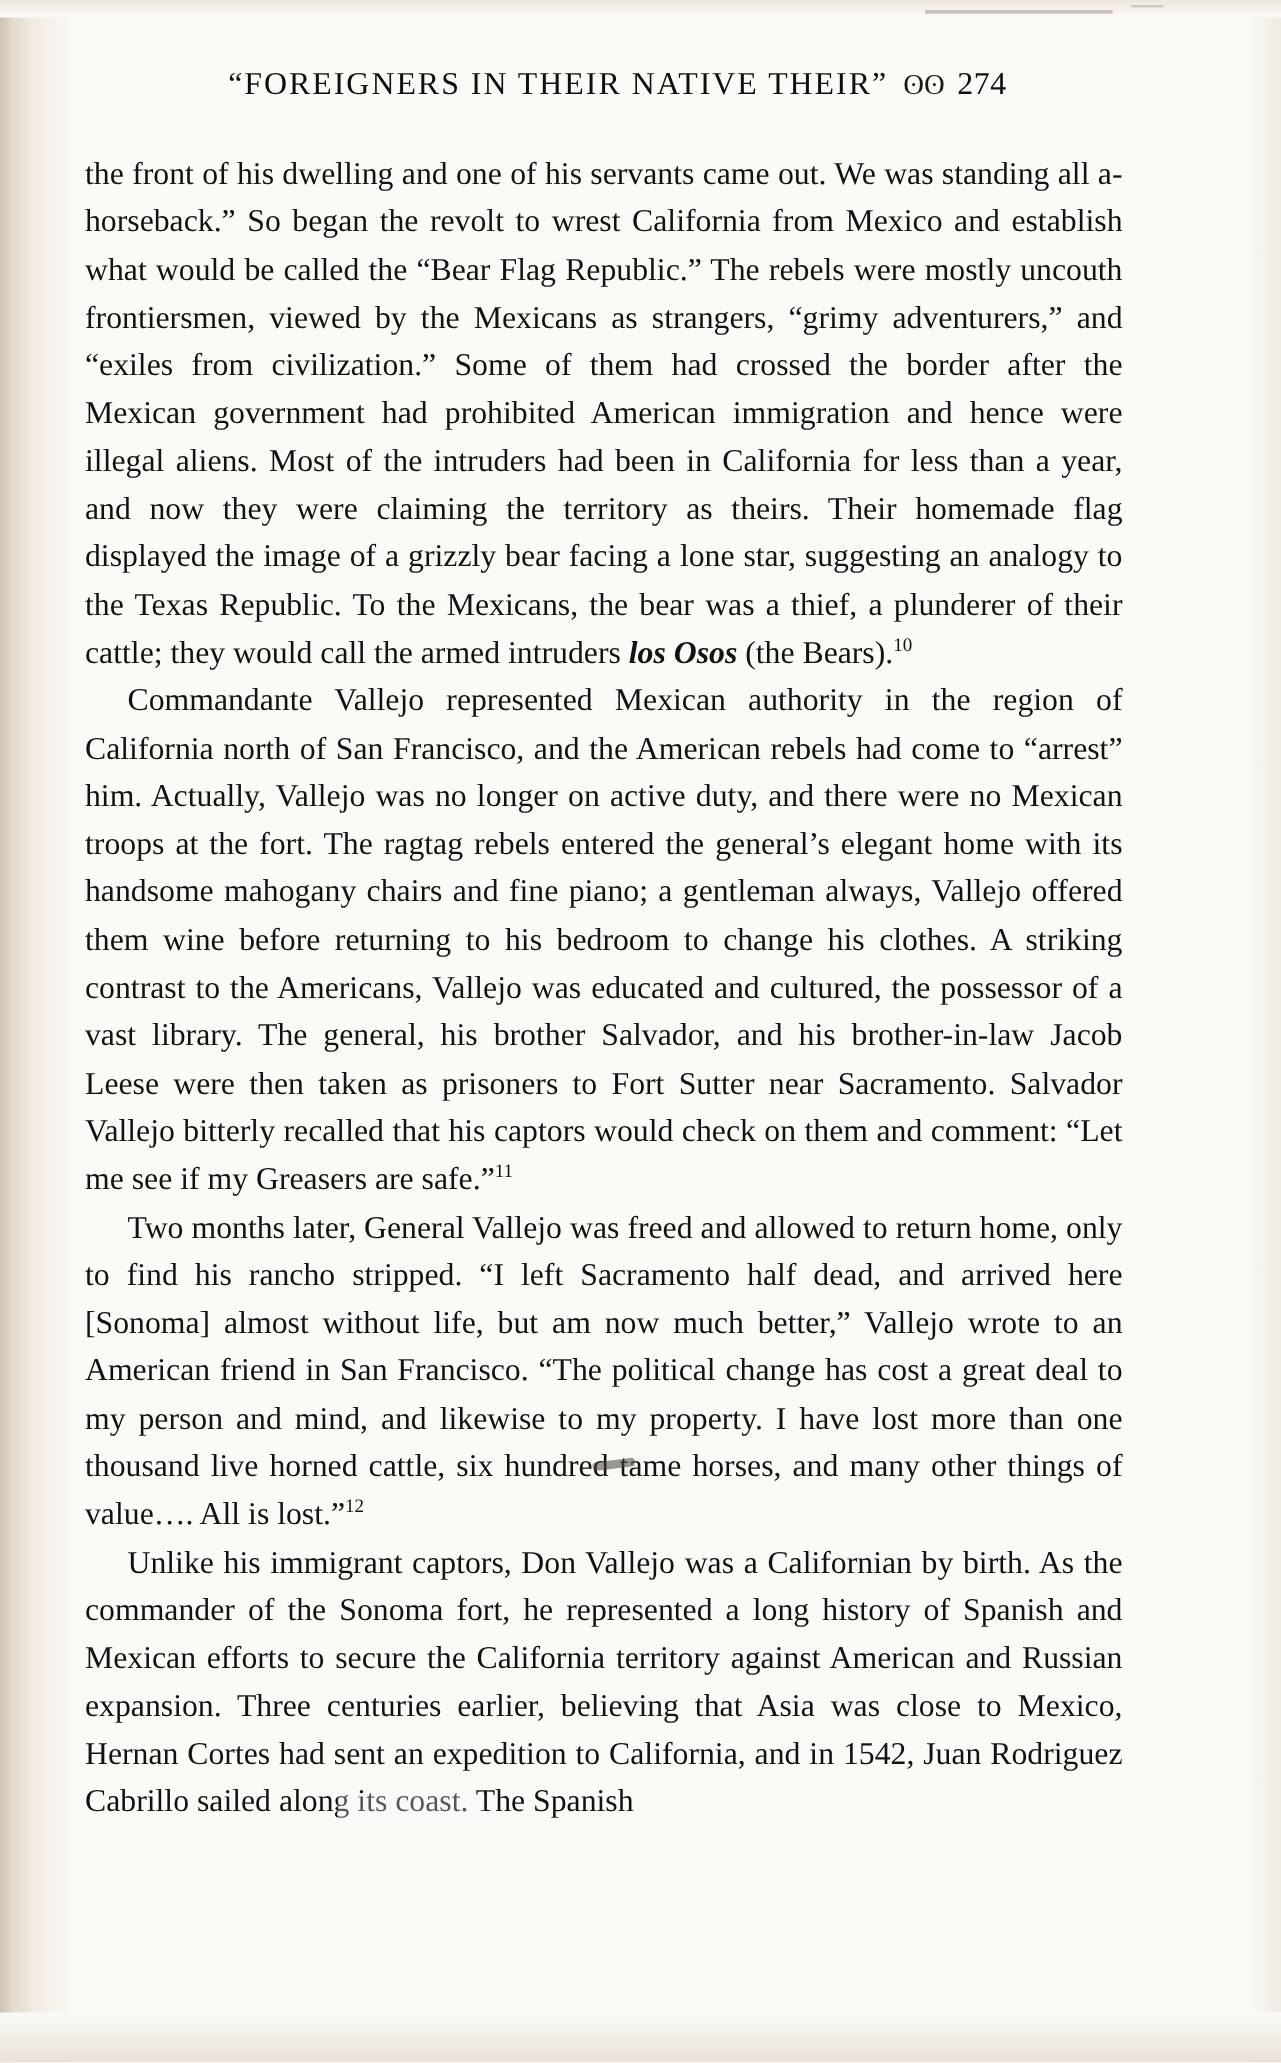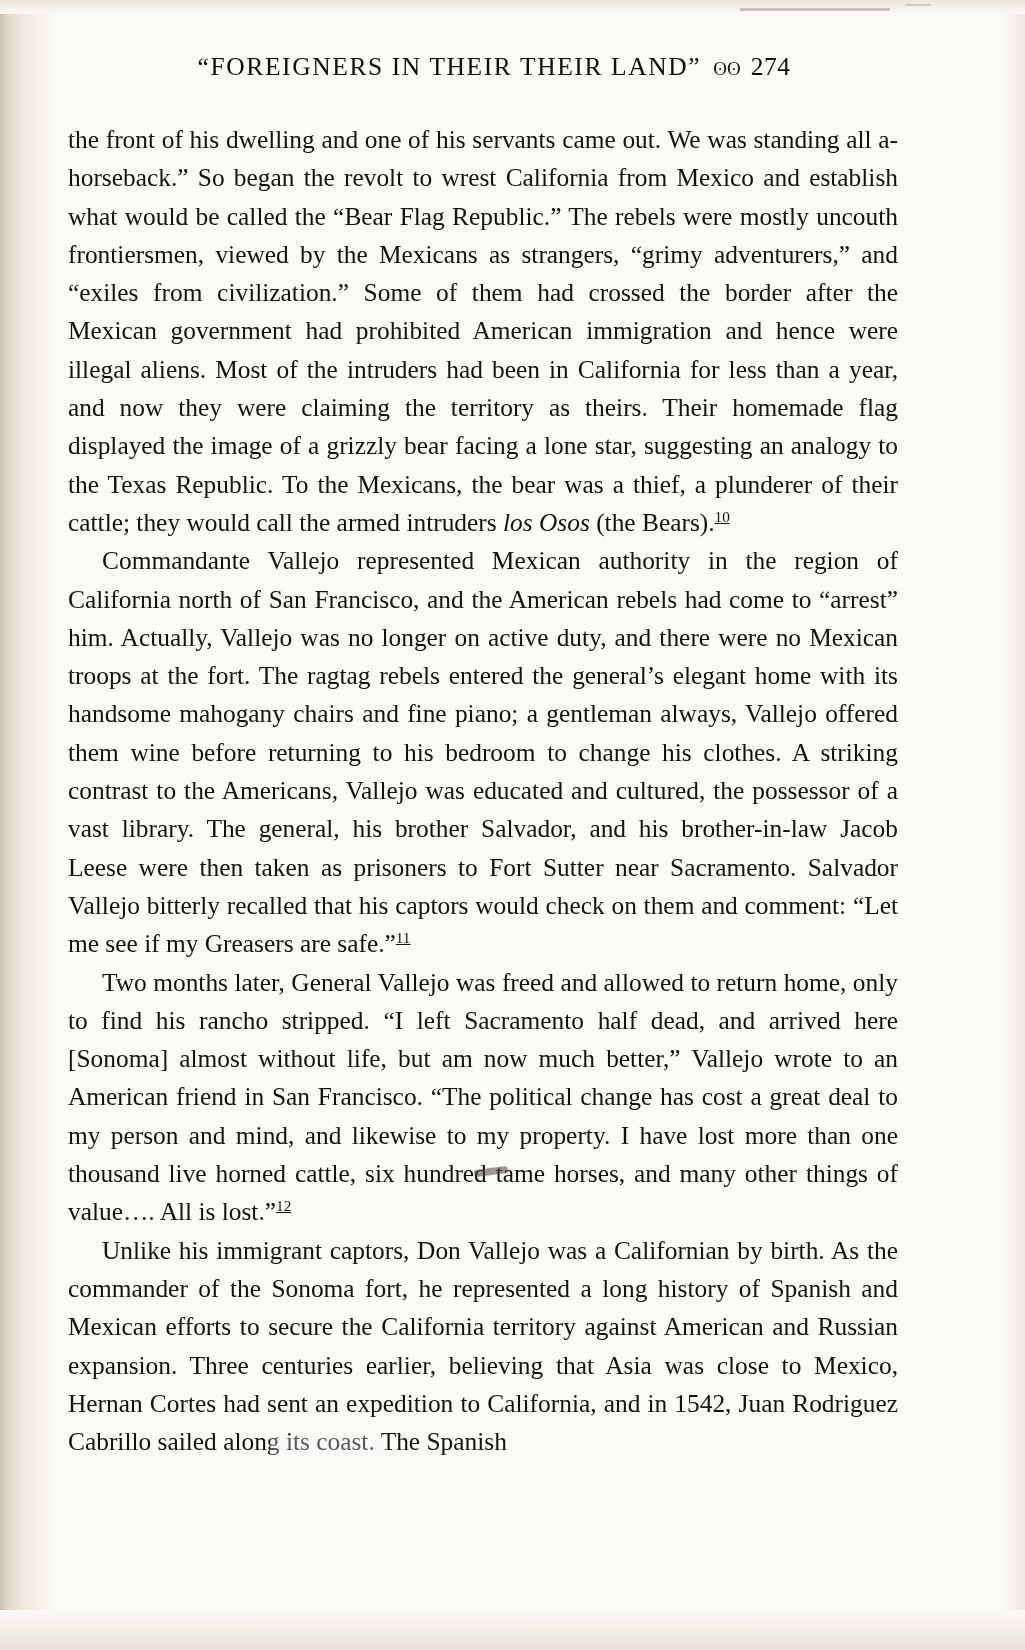--- a/index.html
+++ b/index.html
@@ -80,21 +80,21 @@
   .running-head {
     font-size: 25.5px;
     letter-spacing: 1.6px;
     color: #100f0d;
     text-align: center;
     white-space: nowrap;
     margin: 0 0 38px 0;
     padding-left: 22px;
   }
   .running-head .ornament {
-    font-size: 19px;
+    font-size: 23px;
     letter-spacing: 0px;
     padding: 0 10px 0 12px;
     color: #1a1916;
   }
   .running-head .folio {
     letter-spacing: 0.5px;
   }
 
   p.body {
     margin: 0;
@@ -102,26 +102,25 @@
     line-height: 38.3px;
     color: #131210;
     text-align: justify;
     text-justify: inter-word;
     -webkit-hyphens: none;
     hyphens: none;
   }
   p.body + p.body {
     text-indent: 34px;
   }
-  i { font-style: italic; }
+  i { font-style: italic; font-weight: bold; }
   sup {
     font-size: 0.60em;
     vertical-align: super;
     line-height: 0;
-    text-decoration: underline;
   }
   
   .smudge {
     position: absolute;
     left: 474px;
     top: 1168px;
     width: 34px;
     height: 7px;
     background: #4a443c;
     opacity: .55;
@@ -148,21 +147,21 @@
   <div class="gutter-shadow"></div>
   <div class="edge-right"></div>
   <div class="edge-top"></div>
   <div class="edge-bottom"></div>
   <div class="top-mark"></div>
   <div class="top-mark2"></div>
 
   <div class="content">
 
     <div class="running-head">
-      <span>“FOREIGNERS IN THEIR THEIR LAND”</span><span class="ornament">ʘʘ</span><span class="folio">274</span>
+      <span>“FOREIGNERS IN THEIR NATIVE THEIR”</span><span class="ornament">ʘʘ</span><span class="folio">274</span>
     </div>
 
     <p class="body">the front of his dwelling and one of his servants came out. We was standing all a-horseback.” So began the revolt to wrest California from Mexico and establish what would be called the “Bear Flag Republic.” The rebels were mostly uncouth frontiersmen, viewed by the Mexicans as strangers, “grimy adventurers,” and “exiles from civilization.” Some of them had crossed the border after the Mexican government had prohibited American immigration and hence were illegal aliens. Most of the intruders had been in California for less than a year, and now they were claiming the territory as theirs. Their homemade flag displayed the image of a grizzly bear facing a lone star, suggesting an analogy to the Texas Republic. To the Mexicans, the bear was a thief, a plunderer of their cattle; they would call the armed intruders <i>los Osos</i> (the Bears).<sup>10</sup></p>
     <p class="body">Commandante Vallejo represented Mexican authority in the region of California north of San Francisco, and the American rebels had come to “arrest” him. Actually, Vallejo was no longer on active duty, and there were no Mexican troops at the fort. The ragtag rebels entered the general’s elegant home with its handsome mahogany chairs and fine piano; a gentleman always, Vallejo offered them wine before returning to his bedroom to change his clothes. A striking contrast to the Americans, Vallejo was educated and cultured, the possessor of a vast library. The general, his brother Salvador, and his brother-in-law Jacob Leese were then taken as prisoners to Fort Sutter near Sacramento. Salvador Vallejo bitterly recalled that his captors would check on them and comment: “Let me see if my Greasers are safe.”<sup>11</sup></p>
     <p class="body">Two months later, General Vallejo was freed and allowed to return home, only to find his rancho stripped. “I left Sacramento half dead, and arrived here [Sonoma] almost without life, but am now much better,” Vallejo wrote to an American friend in San Francisco. “The political change has cost a great deal to my person and mind, and likewise to my property. I have lost more than one thousand live horned cattle, six hundred tame horses, and many other things of value…. All is lost.”<sup>12</sup></p>
     <p class="body">Unlike his immigrant captors, Don Vallejo was a Californian by birth. As the commander of the Sonoma fort, he represented a long history of Spanish and Mexican efforts to secure the California territory against American and Russian expansion. Three centuries earlier, believing that Asia was close to Mexico, Hernan Cortes had sent an expedition to California, and in 1542, Juan Rodriguez Cabrillo sailed along its coast. The Spanish</p>
 
   </div>
 
   <div class="smudge"></div>

